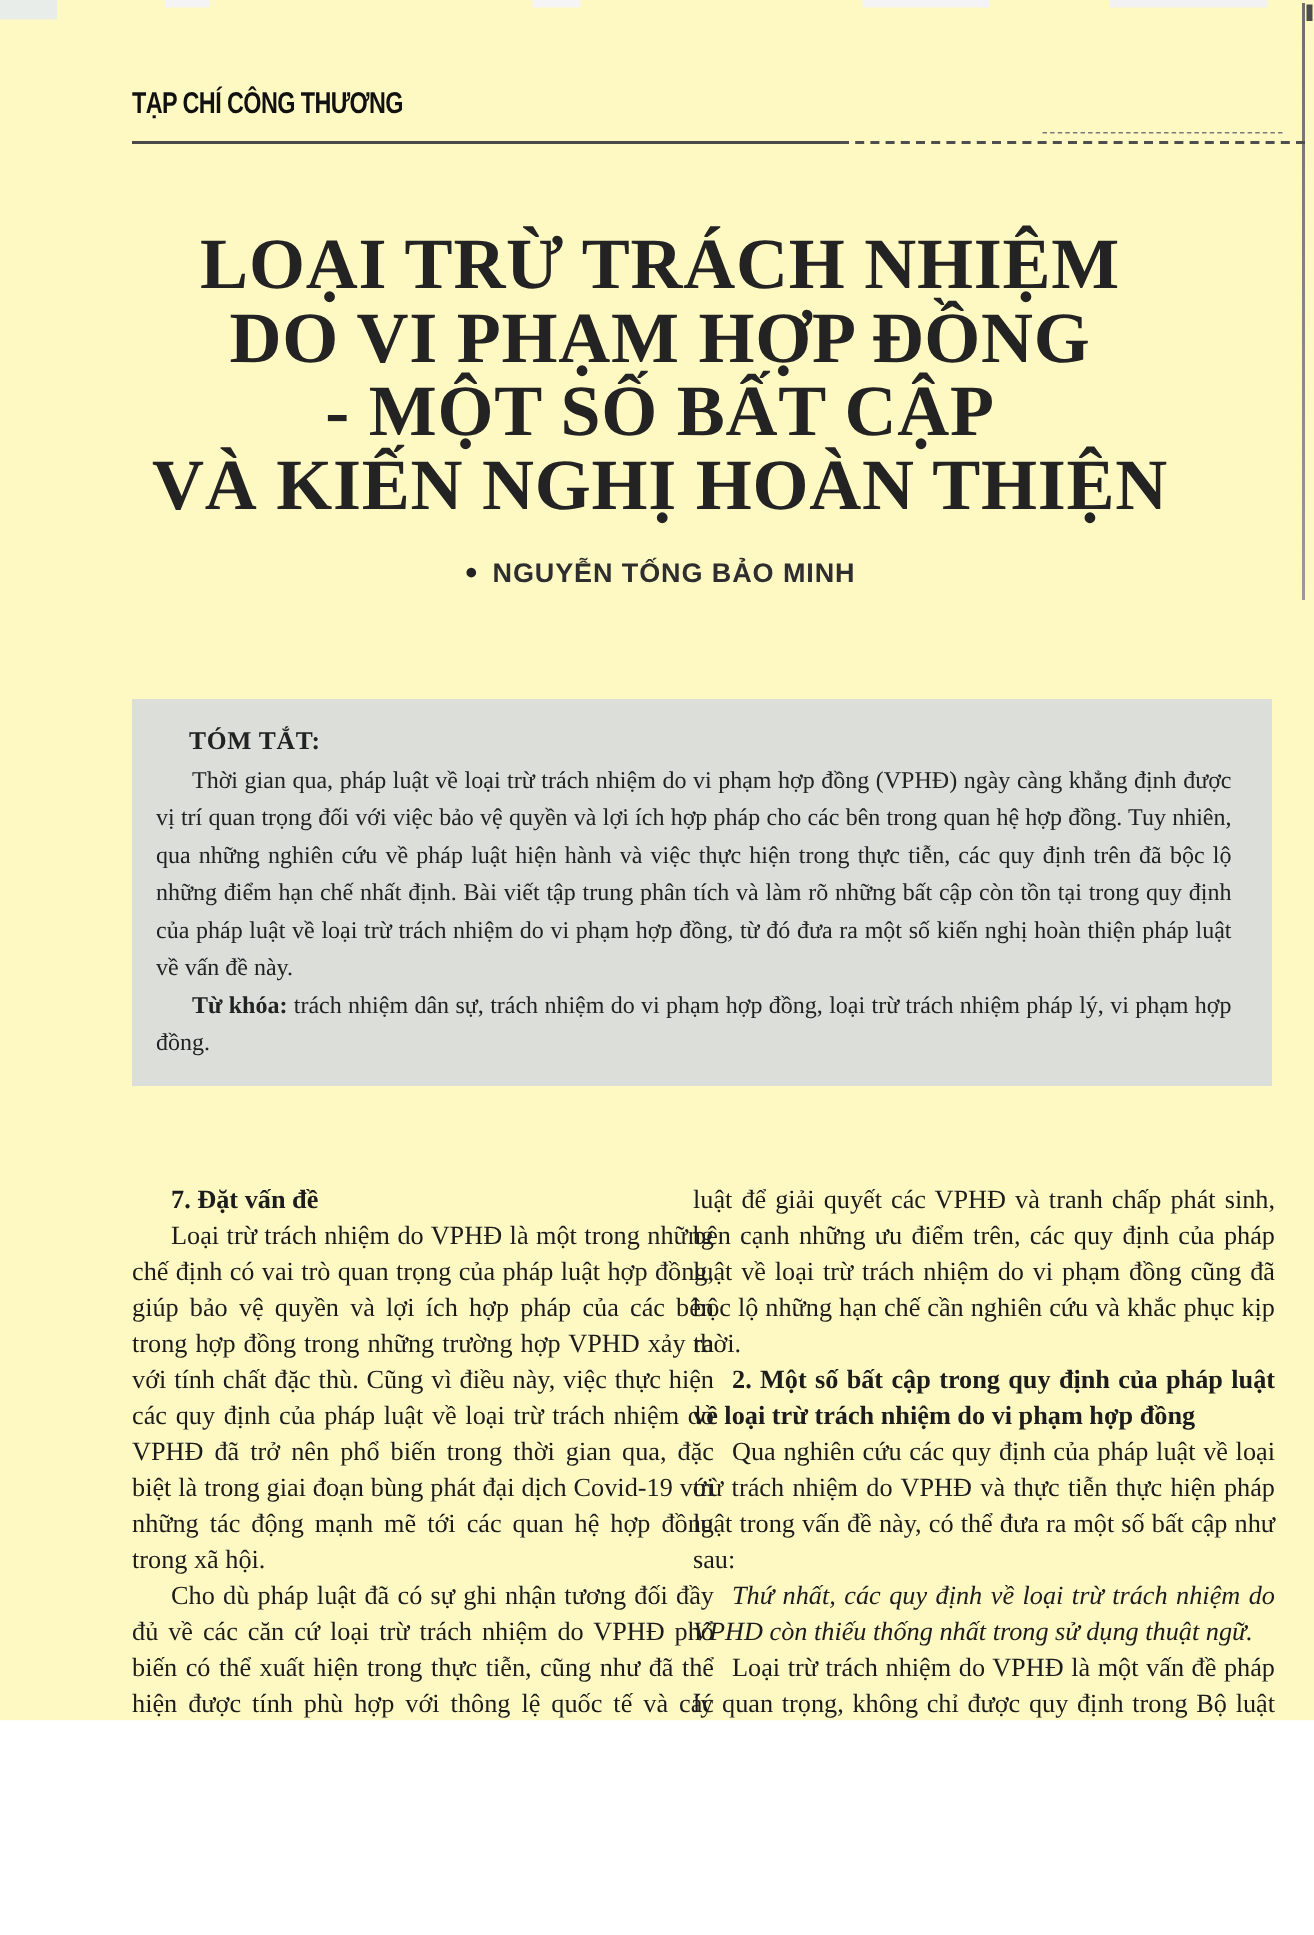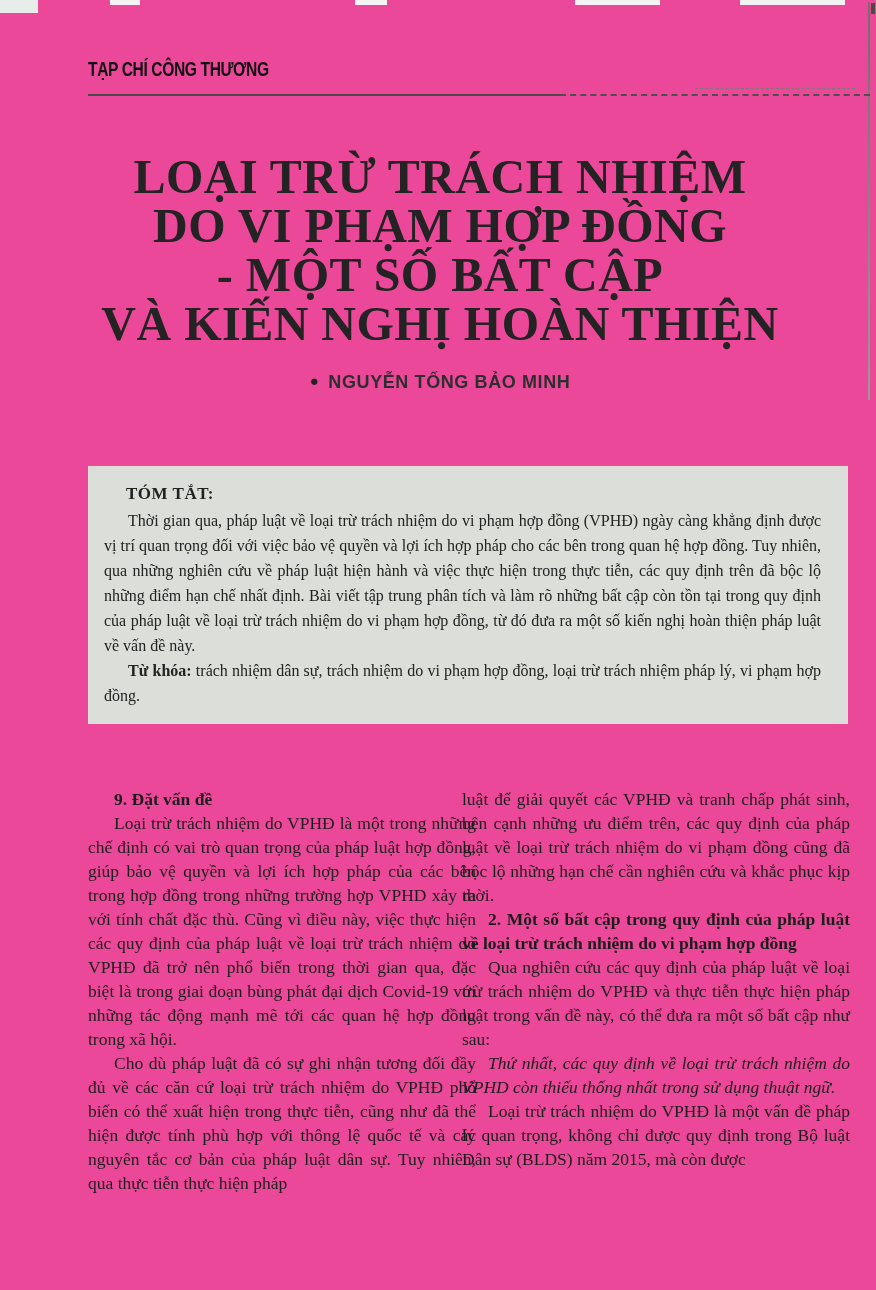--- a/index.html
+++ b/index.html
@@ -1,19 +1,19 @@
 <!DOCTYPE html>
 <html lang="vi"><head>
 <meta charset="utf-8">
 <style>
   html,body{margin:0;padding:0;background:#ffffff;}
   .page{
     position:relative;
-    width:876px;height:1290px;
-    background:#ec4899;
+    width:876px;height:1147px;
+    background:#fef9c3;
     font-family:"Liberation Serif", serif;
     color:#1d1d1d;
     overflow:hidden;
   }
   
   .artifact{position:absolute;}
   .edge-vline{
     position:absolute;left:868px;top:2px;width:2px;height:398px;
     background:linear-gradient(#6f6f6f,#9a9a9a);
   }
@@ -105,21 +105,21 @@
   </div>
 
   <div class="abstract">
     <div class="heading">TÓM TẮT:</div>
     <p>Thời gian qua, pháp luật về loại trừ trách nhiệm do vi phạm hợp đồng (VPHĐ) ngày càng khẳng định được vị trí quan trọng đối với việc bảo vệ quyền và lợi ích hợp pháp cho các bên trong quan hệ hợp đồng. Tuy nhiên, qua những nghiên cứu về pháp luật hiện hành và việc thực hiện trong thực tiễn, các quy định trên đã bộc lộ những điểm hạn chế nhất định. Bài viết tập trung phân tích và làm rõ những bất cập còn tồn tại trong quy định của pháp luật về loại trừ trách nhiệm do vi phạm hợp đồng, từ đó đưa ra một số kiến nghị hoàn thiện pháp luật về vấn đề này.</p>
     <p><span class="kw-label">Từ khóa:</span><span> trách nhiệm dân sự, trách nhiệm do vi phạm hợp đồng, loại trừ trách nhiệm pháp lý, vi phạm hợp đồng.</span></p>
   </div>
 
   <div class="col col-left">
 
-  <p class="heading">9. Đặt vấn đề</p>
+  <p class="heading">7. Đặt vấn đề</p>
       <p class="indent">Loại trừ trách nhiệm do VPHĐ là một trong những chế định có vai trò quan trọng của pháp luật hợp đồng, giúp bảo vệ quyền và lợi ích hợp pháp của các bên trong hợp đồng trong những trường hợp VPHD xảy ra với tính chất đặc thù. Cũng vì điều này, việc thực hiện các quy định của pháp luật về loại trừ trách nhiệm do VPHĐ đã trở nên phổ biến trong thời gian qua, đặc biệt là trong giai đoạn bùng phát đại dịch Covid-19 với những tác động mạnh mẽ tới các quan hệ hợp đồng trong xã hội.</p>
       <p class="indent">Cho dù pháp luật đã có sự ghi nhận tương đối đầy đủ về các căn cứ loại trừ trách nhiệm do VPHĐ phổ biến có thể xuất hiện trong thực tiễn, cũng như đã thể hiện được tính phù hợp với thông lệ quốc tế và các nguyên tắc cơ bản của pháp luật dân sự. Tuy nhiên, qua thực tiễn thực hiện pháp</p>
     </div>
   <div class="col col-right">
 
   <p>luật để giải quyết các VPHĐ và tranh chấp phát sinh, bên cạnh những ưu điểm trên, các quy định của pháp luật về loại trừ trách nhiệm do vi phạm đồng cũng đã bộc lộ những hạn chế cần nghiên cứu và khắc phục kịp thời.</p>
       <p class="heading">2. Một số bất cập trong quy định của pháp luật về loại trừ trách nhiệm do vi phạm hợp đồng</p>
       <p class="indent">Qua nghiên cứu các quy định của pháp luật về loại trừ trách nhiệm do VPHĐ và thực tiễn thực hiện pháp luật trong vấn đề này, có thể đưa ra một số bất cập như sau:</p>
       <p class="italic indent">Thứ nhất, các quy định về loại trừ trách nhiệm do VPHD còn thiếu thống nhất trong sử dụng thuật ngữ.</p>
       <p class="indent">Loại trừ trách nhiệm do VPHĐ là một vấn đề pháp lý quan trọng, không chỉ được quy định trong Bộ luật Dân sự (BLDS) năm 2015, mà còn được</p>

